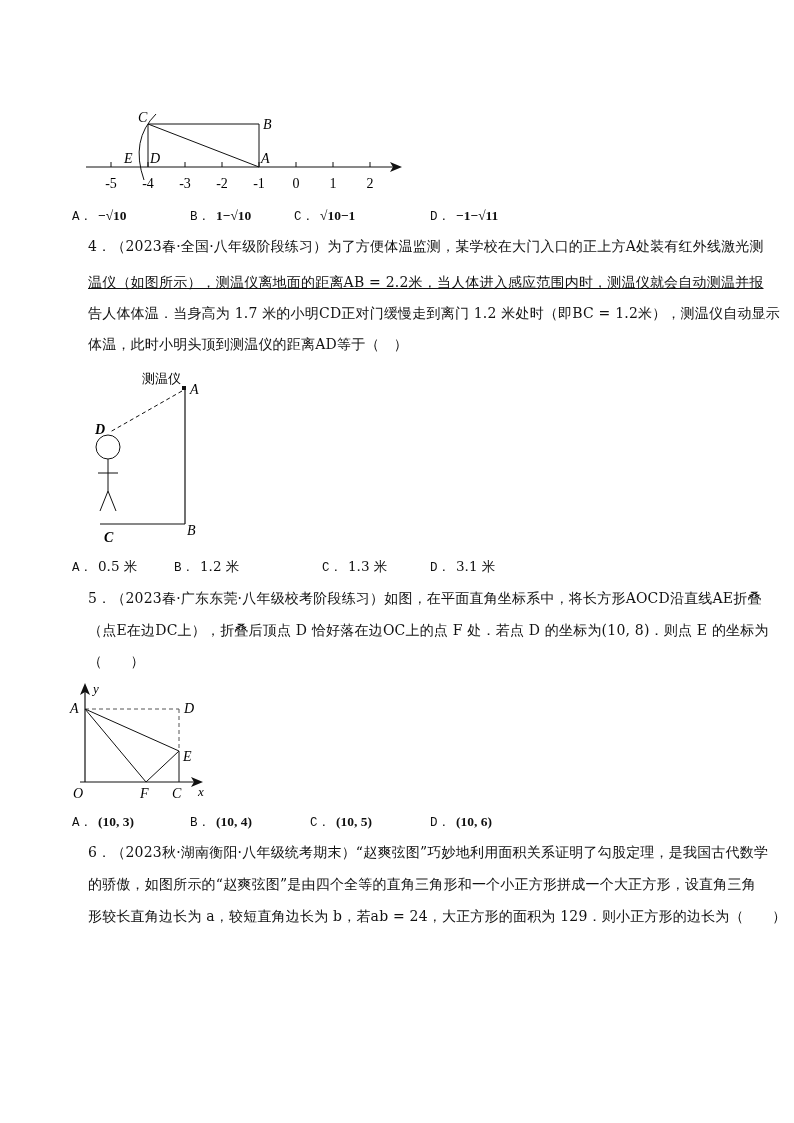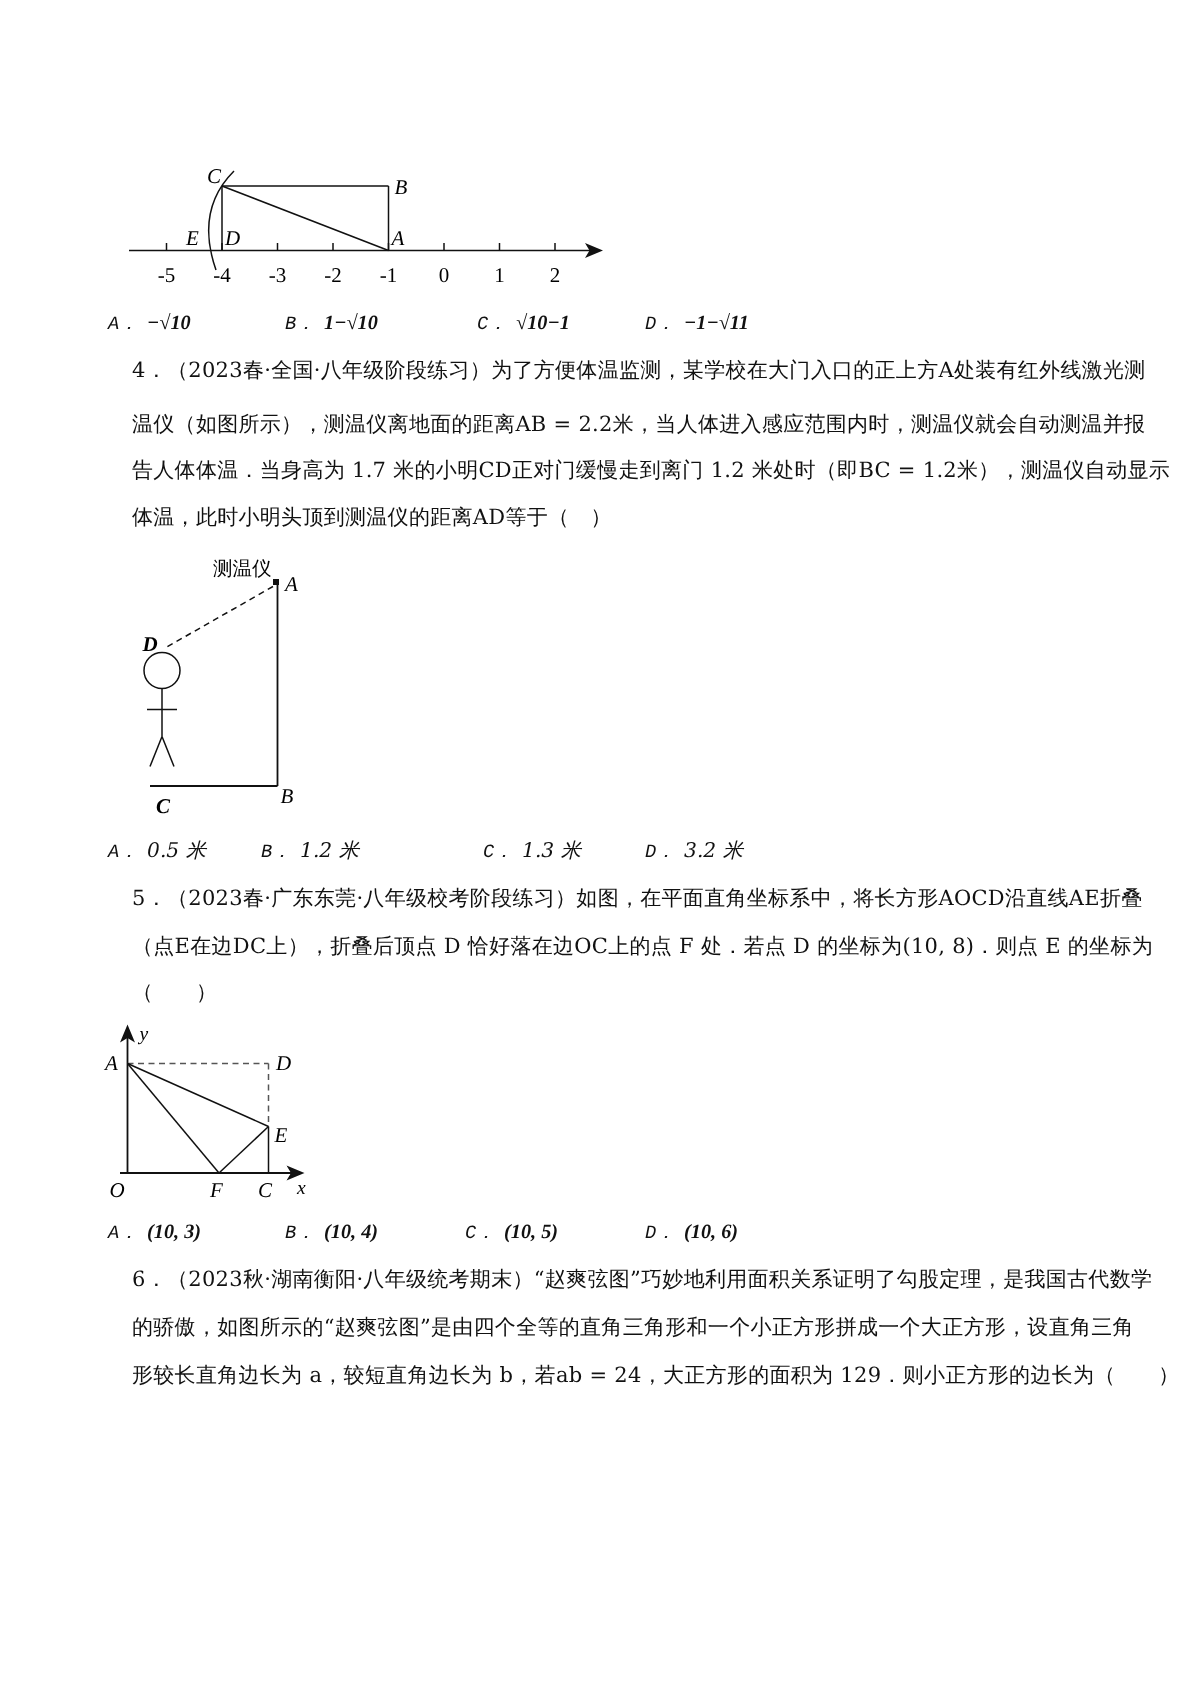--- a/index.html
+++ b/index.html
@@ -1,20 +1,20 @@
 <!DOCTYPE html>
 <html><head>
 <meta charset="utf-8">
 <style>
   html, body { margin: 0; padding: 0; background: #ffffff; }
   body { width: 794px; height: 1123px; position: relative; overflow: hidden;
          font-family: "DejaVu Serif", "Liberation Serif", serif; color: #111; }
   .abs { position: absolute; }
   .line { position: absolute; left: 88px; font-size: 14px; white-space: nowrap; letter-spacing: 0.2px; }
-  .opt { position: absolute; font-size: 13.5px; white-space: nowrap; font-style: italic; }
+  .opt { position: absolute; font-size: 13.5px; white-space: nowrap; }
   .opt .lbl { font-family: "Liberation Mono", "DejaVu Sans Mono", monospace; font-size: 12.5px; margin-right: 6px; }
   .bold { font-weight: bold; font-family: "Liberation Serif", serif; }
   svg text { font-family: "Liberation Serif", "DejaVu Serif", serif; }
 </style>
 </head>
 <body>
 
 <svg class="abs" style="left:80px;top:100px;" width="330" height="100" viewBox="0 0 330 100">
 
   <line x1="6" y1="67" x2="316" y2="67" stroke="#111" stroke-width="1"></line>
@@ -55,29 +55,29 @@
     <text x="290" y="88">2</text>
   </g>
 </svg>
 
 <div class="opt" style="left:72px;top:207px;">
   <span class="lbl">A．</span><span class="bold">−√10</span>
 </div>
 <div class="opt" style="left:190px;top:207px;">
   <span class="lbl">B．</span><span class="bold">1−√10</span>
 </div>
-<div class="opt" style="left:318px;top:207px;">
+<div class="opt" style="left:294px;top:207px;">
   <span class="lbl">C．</span><span class="bold">√10−1</span>
 </div>
 <div class="opt" style="left:430px;top:207px;">
   <span class="lbl">D．</span><span class="bold">−1−√11</span>
 </div>
 
 <div class="line" style="top:238px;">4．（2023春·全国·八年级阶段练习）为了方便体温监测，某学校在大门入口的正上方A处装有红外线激光测</div>
-<div class="line" style="top:274px;">温仪（如图所示），测温仪离地面的距离AB = 2.2米，当人体进入感应范围内时，测温仪就会自动测温并报</div>
+<div class="line" style="top:274px;text-decoration:underline;">温仪（如图所示），测温仪离地面的距离AB = 2.2米，当人体进入感应范围内时，测温仪就会自动测温并报</div>
 <div class="line" style="top:305px;">告人体体温．当身高为 1.7 米的小明CD正对门缓慢走到离门 1.2 米处时（即BC = 1.2米），测温仪自动显示</div>
 <div class="line" style="top:336px;">体温，此时小明头顶到测温仪的距离AD等于（　）</div>
 
 <svg class="abs" style="left:80px;top:365px;" width="150" height="180" viewBox="0 0 150 180">
   <text x="62" y="18" font-size="13" font-family="DejaVu Sans, sans-serif">测温仪</text>
   <rect x="102" y="21" width="4" height="4" fill="#111"></rect>
   <text x="110" y="29" font-size="14" font-style="italic">A</text>
   <line x1="105" y1="23" x2="105" y2="159" stroke="#111" stroke-width="1.2"></line>
   <line x1="20" y1="159" x2="105" y2="159" stroke="#111" stroke-width="1.2"></line>
   <line x1="102" y1="26" x2="30" y2="67" stroke="#111" stroke-width="1" stroke-dasharray="4,3"></line>
@@ -94,21 +94,21 @@
 <div class="opt" style="left:72px;top:558px;">
   <span class="lbl">A．</span><span>0.5 米</span>
 </div>
 <div class="opt" style="left:174px;top:558px;">
   <span class="lbl">B．</span><span>1.2 米</span>
 </div>
 <div class="opt" style="left:322px;top:558px;">
   <span class="lbl">C．</span><span>1.3 米</span>
 </div>
 <div class="opt" style="left:430px;top:558px;">
-  <span class="lbl">D．</span><span>3.2 米</span>
+  <span class="lbl">D．</span><span>3.1 米</span>
 </div>
 
 <div class="line" style="top:590px;text-align:center;">5．（2023春·广东东莞·八年级校考阶段练习）如图，在平面直角坐标系中，将长方形AOCD沿直线AE折叠</div>
 <div class="line" style="top:622px;">（点E在边DC上），折叠后顶点 D 恰好落在边OC上的点 F 处．若点 D 的坐标为(10,  8)．则点 E 的坐标为</div>
 <div class="line" style="top:653px;">（　　）</div>
 
 <svg class="abs" style="left:60px;top:675px;" width="160" height="130" viewBox="0 0 160 130">
 
   <line x1="25" y1="107" x2="25" y2="16" stroke="#111" stroke-width="1.2"></line>
   <polygon points="25,8 20,20 25,17 30,20" fill="#111"></polygon>

